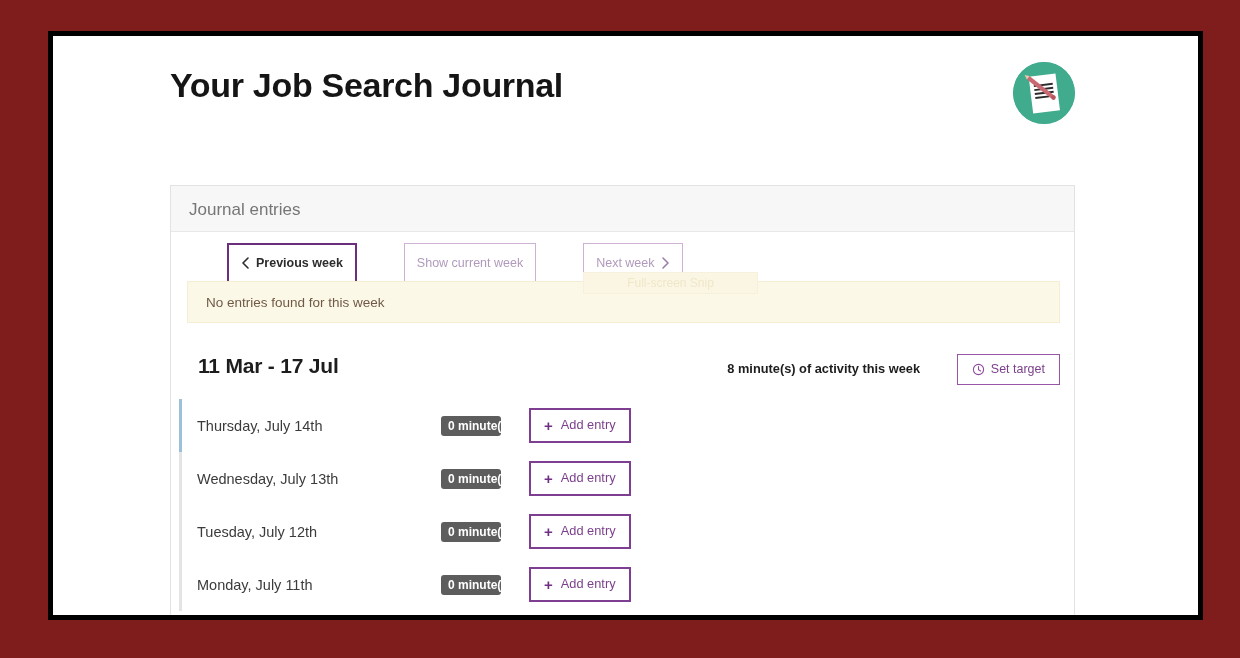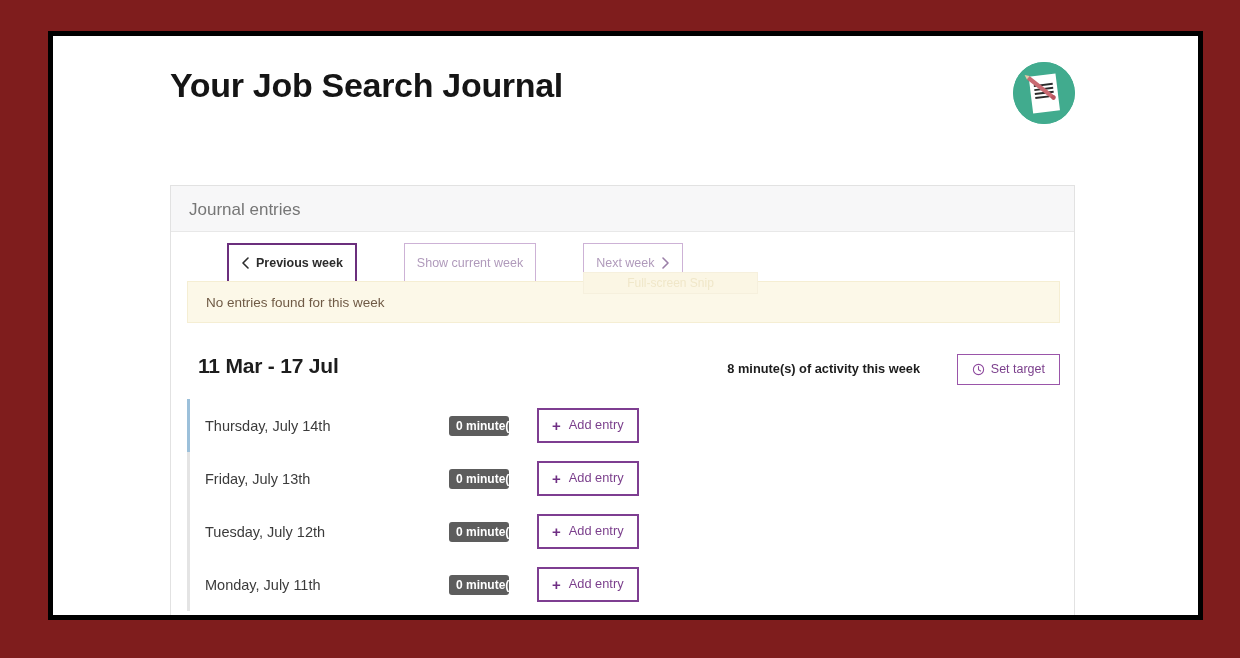--- a/index.html
+++ b/index.html
@@ -219,21 +219,21 @@
     right: 0px;
     top: 6px;
     padding: 8px 14px;
     font-size: 12.5px;
     border-color: #9a55a9;
   }
 
   
   .days {
     position: absolute;
-    left: 16px;
+    left: 8px;
     top: 213px;
     width: 873px;
   }
   .day-row {
     position: relative;
     height: 53px;
     padding-left: 15px;
     box-sizing: border-box;
     border-left: 3px solid #e4e4e4;
     display: flex;
@@ -361,21 +361,21 @@
           <div class="day-row first">
             <span class="day-label">Thursday, July 14th</span>
             <span class="day-badge">0 minute(s)</span>
             <button class="btn btn-add">
               <span class="plus">+</span>
               <span>Add entry</span>
             </button>
           </div>
 
           <div class="day-row">
-            <span class="day-label">Friday, July 13th</span>
+            <span class="day-label">Wednesday, July 13th</span>
             <span class="day-badge">0 minute(s)</span>
             <button class="btn btn-add">
               <span class="plus">+</span>
               <span>Add entry</span>
             </button>
           </div>
 
           <div class="day-row">
             <span class="day-label">Tuesday, July 12th</span>
             <span class="day-badge">0 minute(s)</span>

